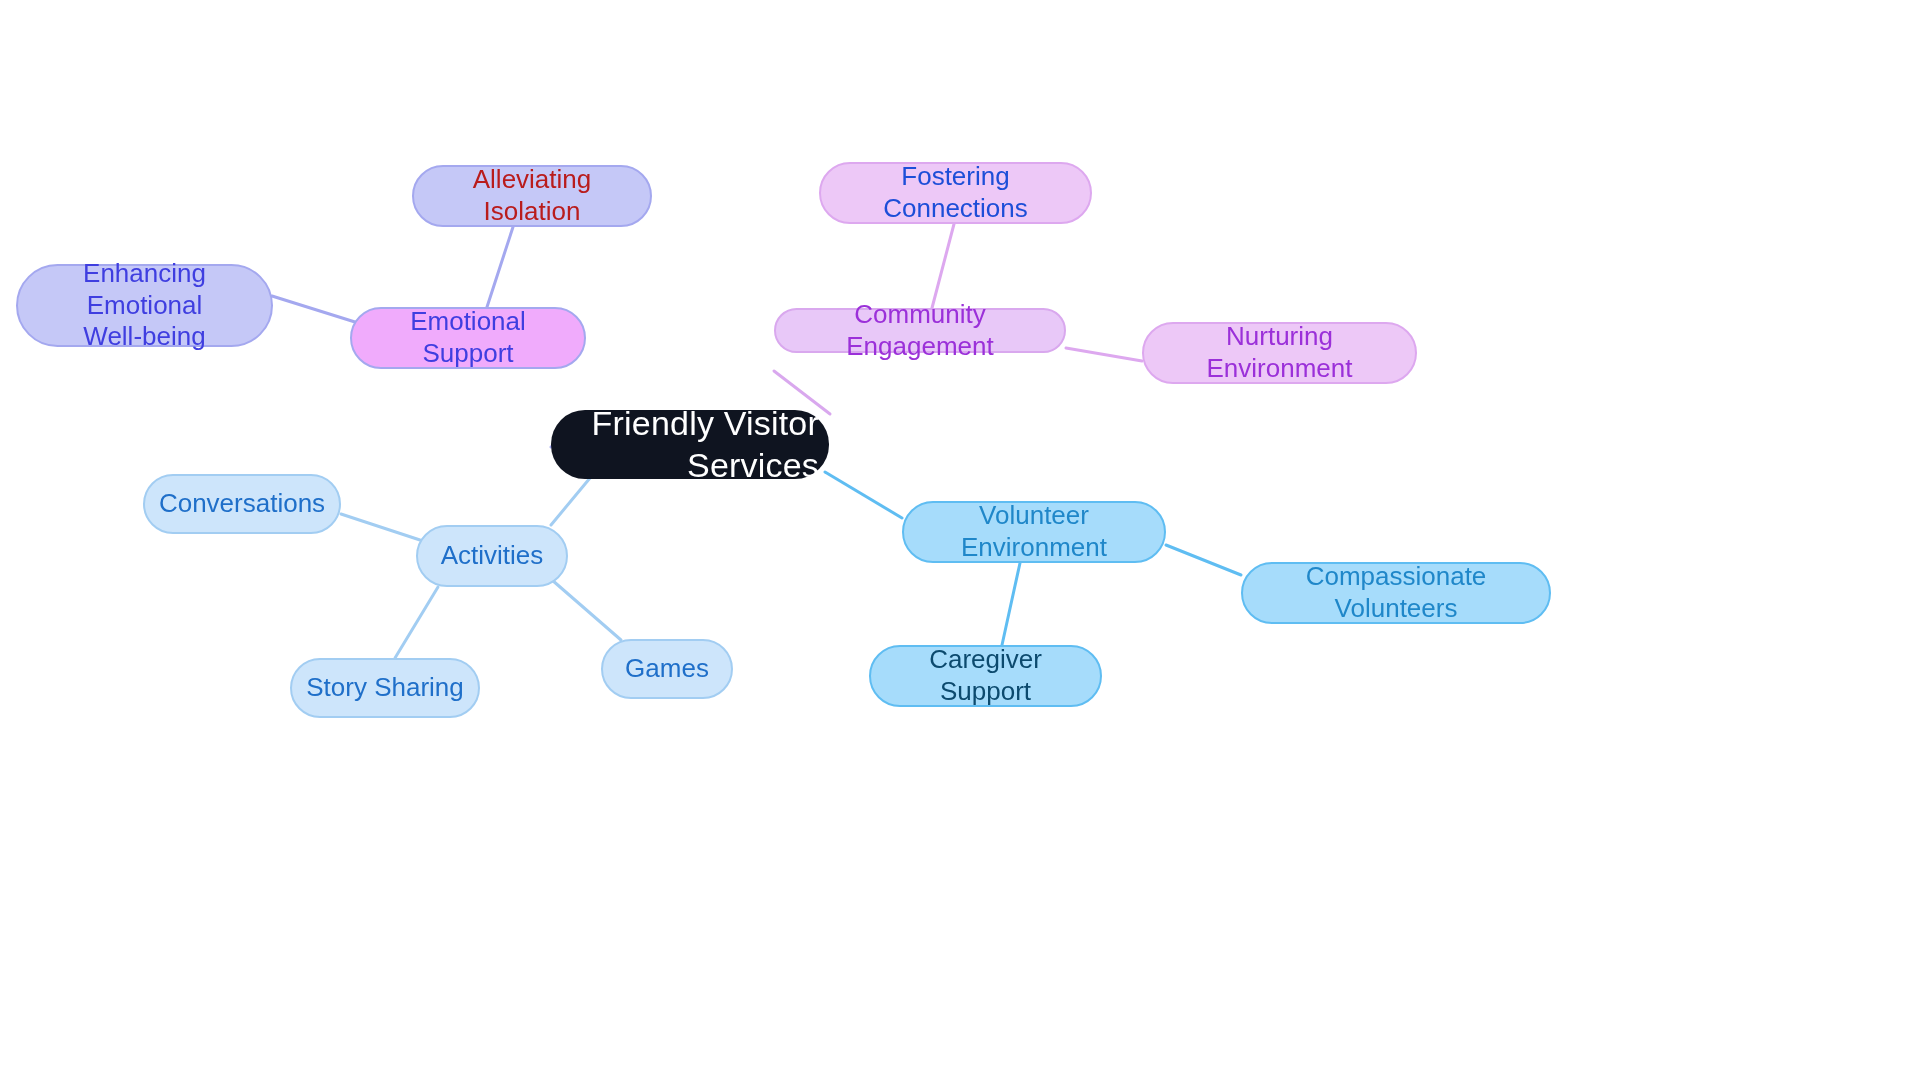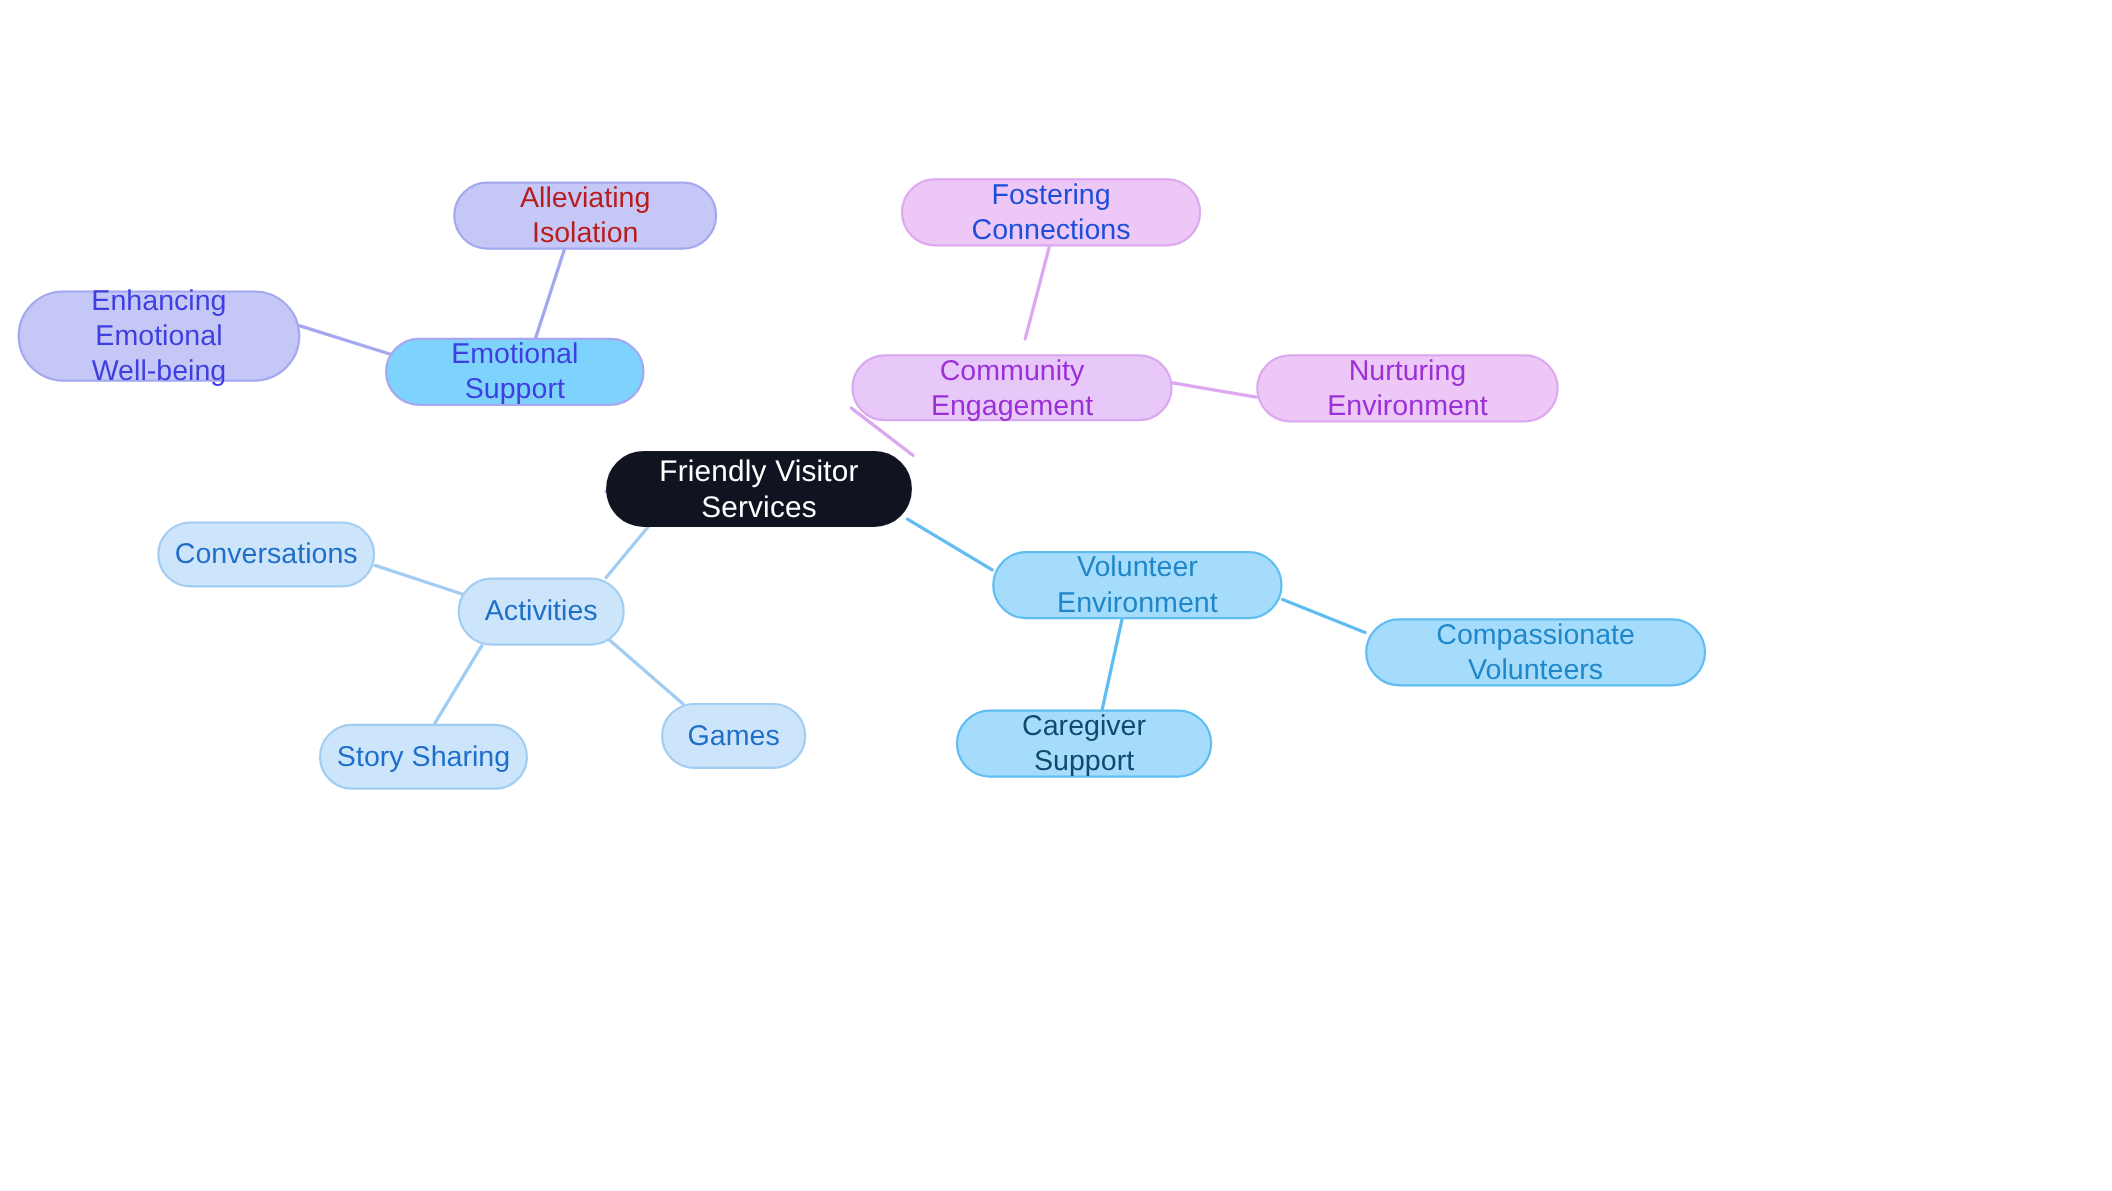--- a/index.html
+++ b/index.html
@@ -34,22 +34,23 @@
     border-radius: 999px;
     border-style: solid;
     border-width: 2px;
     line-height: 1.22;
     white-space: pre-line;
     padding: 0 10px;
   }
   .node-root {
     border-radius: 34px;
     border-width: 0;
-    font-size: 27px;
+    font-size: 34px;
     letter-spacing: .2px;
+    text-align: right;
   }
   .node-branch { font-size: 26px; }
   .node-leaf   { font-size: 26px; }
 </style>
 </head>
 <body>
 
 <div id="mindmap-canvas">
   <svg id="edge-layer" viewBox="0 0 1920 1083">
       <line x1="584" y1="416" x2="551" y2="447" stroke="#a4a8ef" stroke-width="3" stroke-linecap="round"></line>
@@ -60,25 +61,25 @@
       <line x1="1066" y1="348" x2="1142" y2="361" stroke="#dda8ef" stroke-width="3" stroke-linecap="round"></line>
       <line x1="825" y1="472" x2="902" y2="518" stroke="#5fbdf2" stroke-width="3" stroke-linecap="round"></line>
       <line x1="1166" y1="545" x2="1241" y2="575" stroke="#5fbdf2" stroke-width="3" stroke-linecap="round"></line>
       <line x1="1020" y1="563" x2="1002" y2="645" stroke="#5fbdf2" stroke-width="3" stroke-linecap="round"></line>
       <line x1="590" y1="478" x2="551" y2="525" stroke="#a2cdf2" stroke-width="3" stroke-linecap="round"></line>
       <line x1="341" y1="514" x2="420" y2="540" stroke="#a2cdf2" stroke-width="3" stroke-linecap="round"></line>
       <line x1="438" y1="587" x2="395" y2="658" stroke="#a2cdf2" stroke-width="3" stroke-linecap="round"></line>
       <line x1="552" y1="580" x2="621" y2="640" stroke="#a2cdf2" stroke-width="3" stroke-linecap="round"></line>
     </svg>
   <div id="node-layer">
-      <div class="node node-branch" style="left: 350px; top: 307px; width: 236px; height: 62px; background: #7dd3fc; color: rgb(63, 62, 224); border-color: rgb(164, 168, 239);"><span>Emotional Support</span></div>
+      <div class="node node-branch" style="left: 350px; top: 307px; width: 236px; height: 62px; background: #f0abfc; color: rgb(63, 62, 224); border-color: rgb(164, 168, 239);"><span>Emotional Support</span></div>
       <div class="node node-leaf" style="left: 16px; top: 239px; width: 257px; height: 83px; background: rgb(197, 200, 247); color: rgb(63, 62, 224); border-color: rgb(164, 168, 239); margin-top: 25px;"><span>Enhancing Emotional
 Well-being</span></div>
       <div class="node node-leaf" style="left: 412px; top: 165px; width: 240px; height: 62px; background: rgb(197, 200, 247); color: #b91c1c; border-color: rgb(164, 168, 239);"><span>Alleviating Isolation</span></div>
-      <div class="node node-branch" style="left: 774px; top: 322px; width: 292px; height: 61px; background: rgb(232, 200, 248); color: rgb(155, 48, 217); border-color: rgb(217, 168, 238);"><span>Community Engagement</span></div>
+      <div class="node node-branch" style="left: 774px; top: 308px; width: 292px; height: 45px; background: rgb(232, 200, 248); color: rgb(155, 48, 217); border-color: rgb(217, 168, 238);"><span>Community Engagement</span></div>
       <div class="node node-branch" style="left: 819px; top: 162px; width: 273px; height: 62px; background: rgb(237, 200, 247); color: #1d4ed8; border-color: rgb(221, 168, 239);"><span>Fostering Connections</span></div>
       <div class="node node-branch" style="left: 1142px; top: 322px; width: 275px; height: 62px; background: rgb(237, 200, 247); color: rgb(155, 48, 217); border-color: rgb(221, 168, 239); text-align: center;"><span>Nurturing Environment</span></div>
       <div class="node node-branch" style="left: 902px; top: 501px; width: 264px; height: 62px; background: rgb(166, 220, 251); color: rgb(31, 135, 201); border-color: rgb(95, 189, 242);"><span>Volunteer Environment</span></div>
       <div class="node node-branch" style="left: 1241px; top: 562px; width: 310px; height: 62px; background: rgb(166, 220, 251); color: rgb(31, 135, 201); border-color: rgb(95, 189, 242);"><span>Compassionate Volunteers</span></div>
       <div class="node node-branch" style="left: 869px; top: 645px; width: 233px; height: 62px; background: rgb(166, 220, 251); color: #0c4a6e; border-color: rgb(95, 189, 242);"><span>Caregiver Support</span></div>
       <div class="node node-branch" style="left: 416px; top: 525px; width: 152px; height: 62px; background: rgb(205, 229, 251); color: rgb(31, 111, 201); border-color: rgb(162, 205, 242);"><span>Activities</span></div>
       <div class="node node-branch" style="left: 143px; top: 474px; width: 198px; height: 60px; background: rgb(205, 229, 251); color: rgb(31, 111, 201); border-color: rgb(162, 205, 242);"><span>Conversations</span></div>
       <div class="node node-branch" style="left: 290px; top: 658px; width: 190px; height: 60px; background: rgb(205, 229, 251); color: rgb(31, 111, 201); border-color: rgb(162, 205, 242);"><span>Story Sharing</span></div>
       <div class="node node-branch" style="left: 601px; top: 639px; width: 132px; height: 60px; background: rgb(205, 229, 251); color: rgb(31, 111, 201); border-color: rgb(162, 205, 242);"><span>Games</span></div>
       <div class="node node-root" style="left: 551px; top: 410px; width: 278px; height: 69px; background: rgb(15, 20, 32); color: rgb(255, 255, 255); border-color: rgb(15, 20, 32);"><span>Friendly Visitor Services</span></div>

